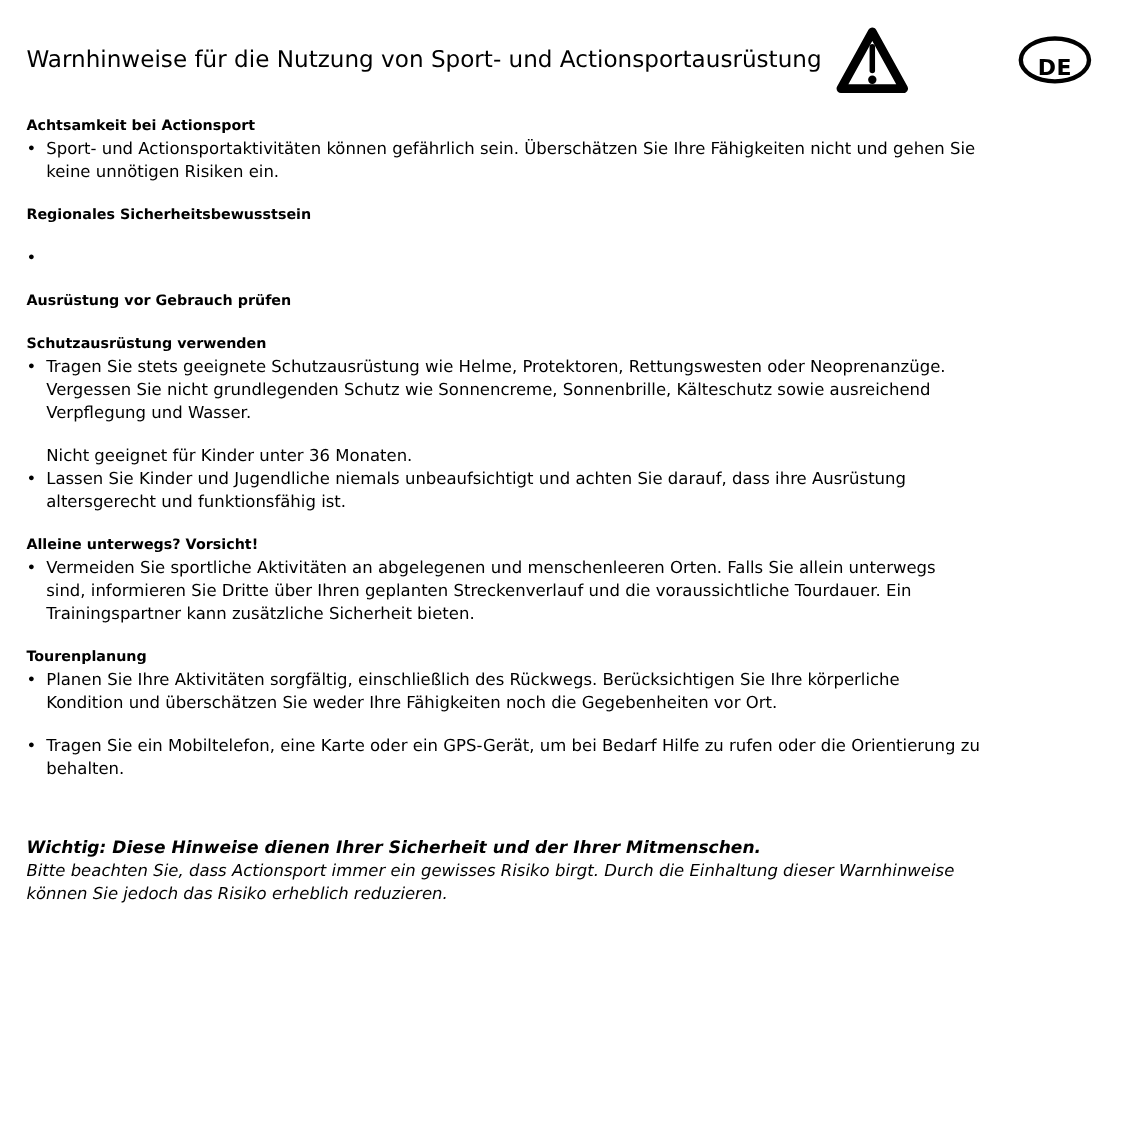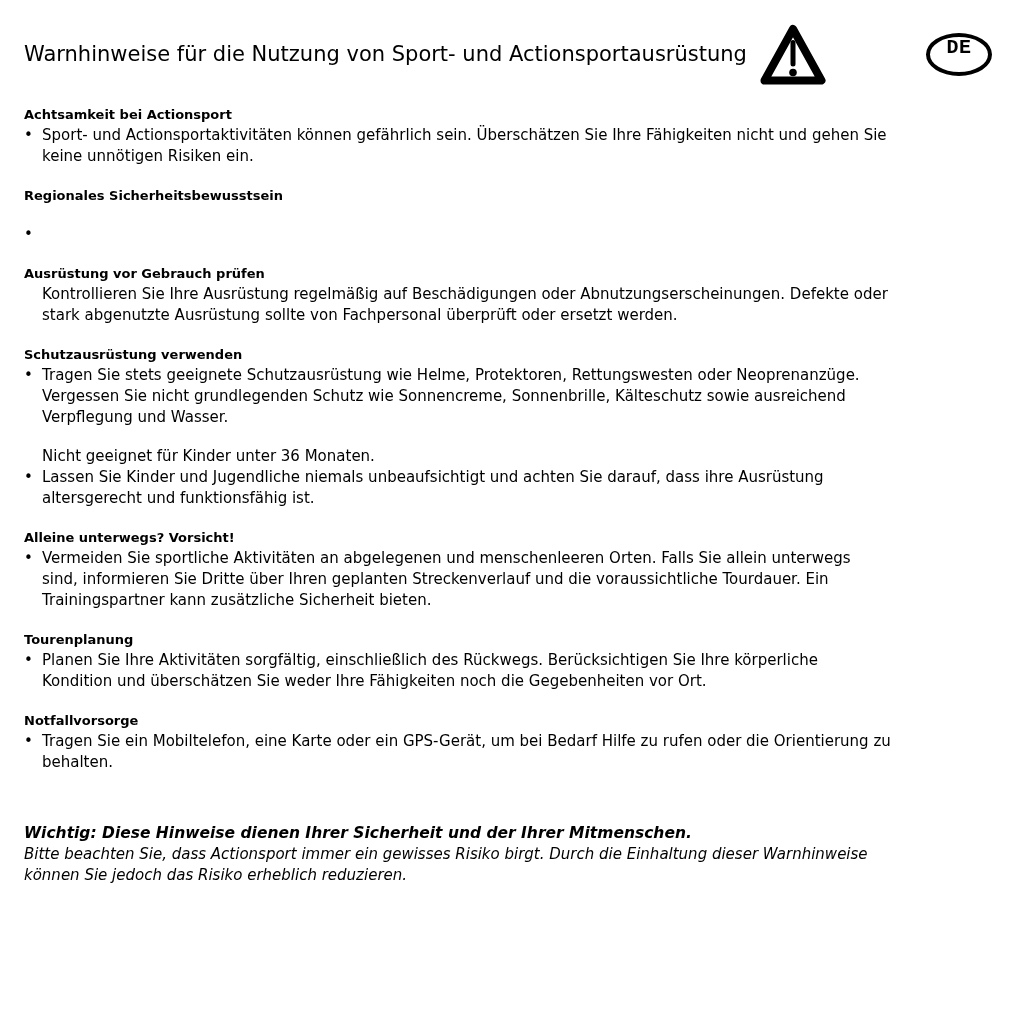--- a/index.html
+++ b/index.html
@@ -27,27 +27,26 @@
   .warn-icon { margin-left: 12px; flex: none; }
   .warn-icon svg { display: block; }
   .spacer { flex: 1 1 auto; }
   .de-badge {
     flex: none;
     width: 58px;
     height: 35px;
     border: 4px solid #000;
     border-radius: 50%;
     display: flex;
-    align-items: flex-start;
+    align-items: flex-end;
     justify-content: center;
     font-weight: bold;
     font-size: 20px;
     letter-spacing: 0.5px;
     margin-right: 14px;
-    font-family: Liberation Mono, monospace;
   }
 
   
   .section { margin-bottom: 18px; }
   .section-heading {
     font-size: 13px;
     font-weight: bold;
     margin: 0;
     line-height: 21px;
   }
@@ -100,26 +99,20 @@
   <section class="section">
     <div class="section-items">
           <div class="item">
             <span class="bullet">•</span>
           </div>
         </div>
   </section>
 
   <section class="section">
     <h2 class="section-heading">Ausrüstung vor Gebrauch prüfen</h2>
-    <div class="section-items">
-          <div class="item plain">
-            <span class="item-text">Kontrollieren Sie Ihre Ausrüstung regelmäßig auf Beschädigungen oder Abnutzungserscheinungen. Defekte oder
-stark abgenutzte Ausrüstung sollte von Fachpersonal überprüft oder ersetzt werden.</span>
-          </div>
-        </div>
   </section>
 
   <section class="section">
     <h2 class="section-heading">Schutzausrüstung verwenden</h2>
     <div class="section-items">
           <div class="item">
             <span class="bullet">•</span>
             <span class="item-text">Tragen Sie stets geeignete Schutzausrüstung wie Helme, Protektoren, Rettungswesten oder Neoprenanzüge.
 Vergessen Sie nicht grundlegenden Schutz wie Sonnencreme, Sonnenbrille, Kälteschutz sowie ausreichend
 Verpflegung und Wasser.</span>
@@ -157,21 +150,20 @@
     <div class="section-items">
           <div class="item">
             <span class="bullet">•</span>
             <span class="item-text">Planen Sie Ihre Aktivitäten sorgfältig, einschließlich des Rückwegs. Berücksichtigen Sie Ihre körperliche
 Kondition und überschätzen Sie weder Ihre Fähigkeiten noch die Gegebenheiten vor Ort.</span>
           </div>
         </div>
   </section>
 
   <section class="section">
-    <h2 class="section-heading">Notfallvorsorge</h2>
     <div class="section-items">
           <div class="item">
             <span class="bullet">•</span>
             <span class="item-text">Tragen Sie ein Mobiltelefon, eine Karte oder ein GPS-Gerät, um bei Bedarf Hilfe zu rufen oder die Orientierung zu
 behalten.</span>
           </div>
         </div>
   </section>
 </main>
 

